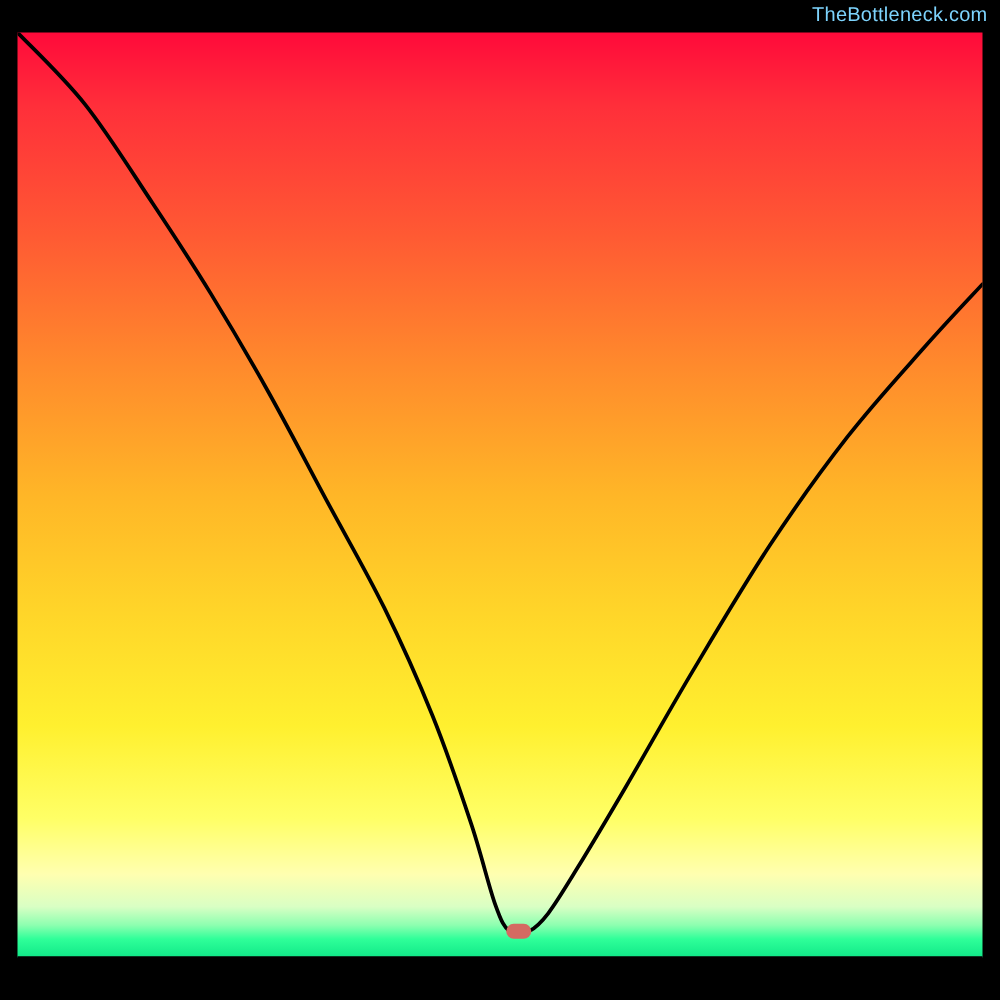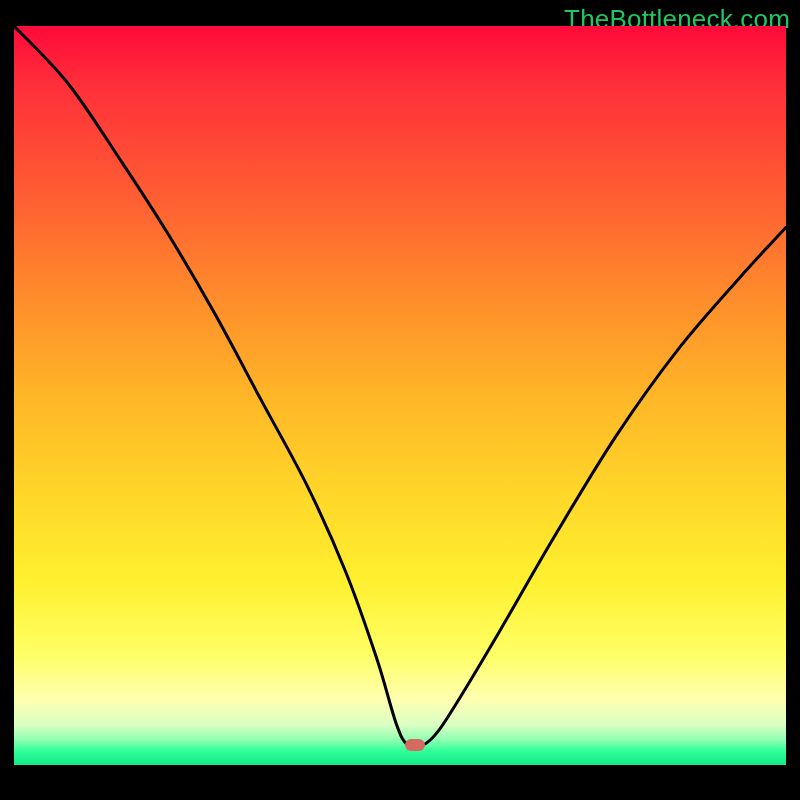--- a/index.html
+++ b/index.html
@@ -63,22 +63,22 @@
     width: 20px;
     height: 12px;
     border-radius: 6px;
     background: #d46a62;
     transform: translate(-50%, -50%);
   }
   .watermark {
     position: absolute;
     top: 4px;
     right: 10px;
-    color: #22c55e;
-    font-size: 26px;
+    color: #7dd3fc;
+    font-size: 16px;
     letter-spacing: 0.2px;
     text-align: right;
   }
 </style>
 </head>
 <body>
 
 <div class="watermark">TheBottleneck.com</div>
 
 <div class="frame">

